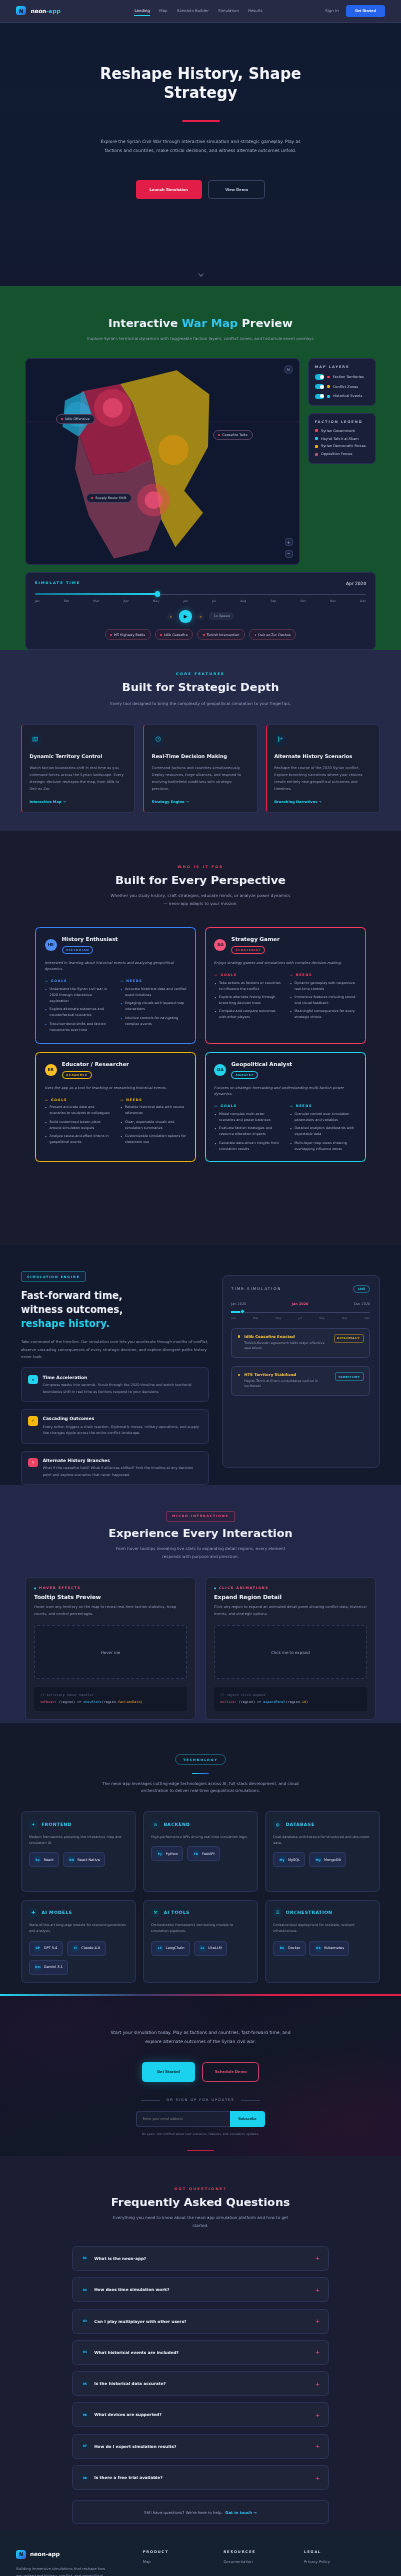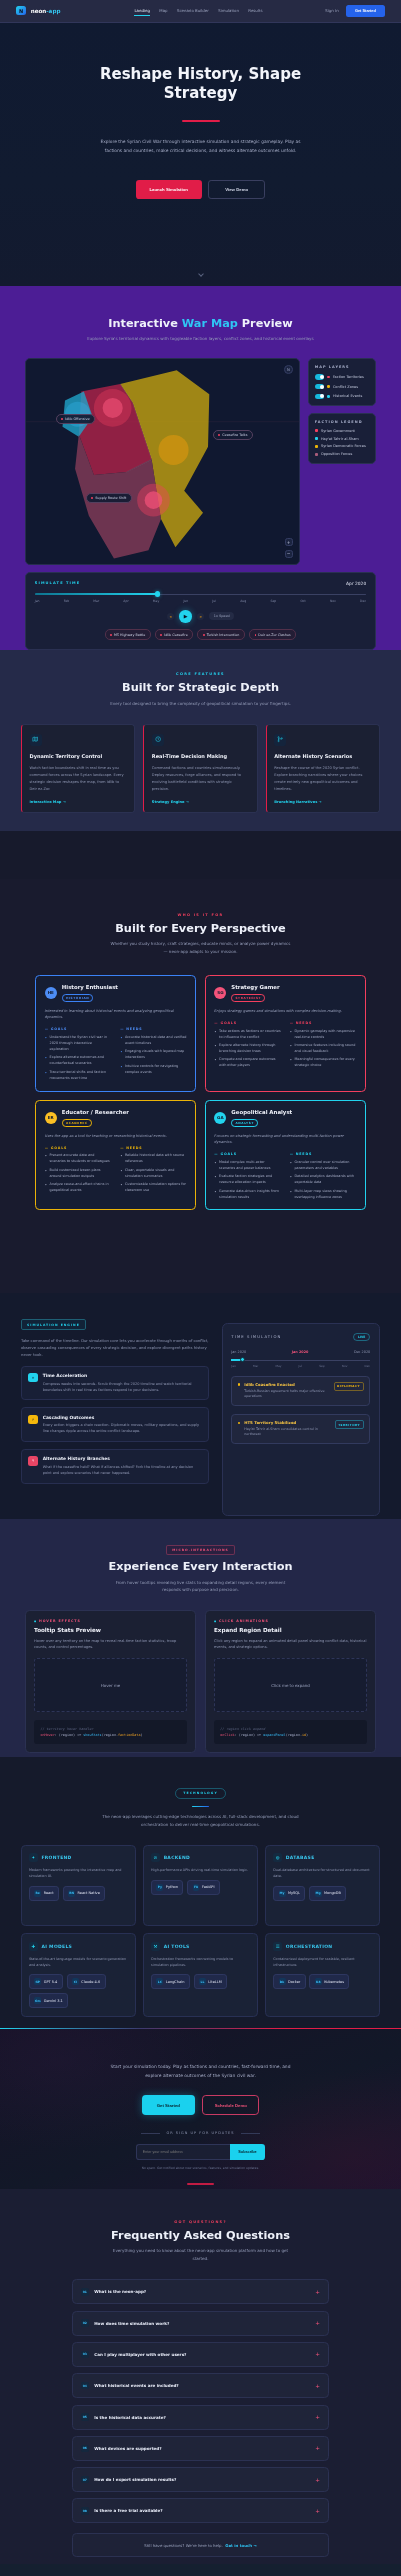--- a/index.html
+++ b/index.html
@@ -36,21 +36,21 @@
   .btn-demo { background:transparent; color:#d6dbeb; font-size:4.3px; font-weight:bold; padding:6.3px 16.3px;
     border-radius:3.1px; border:0.6px solid #3a3f60; }
   .hero-chevron { position:absolute; bottom:8.8px; left:50%; transform:translateX(-50%) rotate(45deg);
     width:4.4px; height:4.4px; border-right:0.9px solid #59627f; border-bottom:0.9px solid #59627f; }
   
   .eyebrow { font-size:3.5px; font-weight:bold; letter-spacing:1.3px; text-align:center; }
   .eyebrow.cyan { color:#22d3ee; } .eyebrow.pink { color:#f43f5e; }
   .sec-title { font-size:11.3px; font-weight:bold; color:#eef1fa; text-align:center; margin-top:5px; }
   .sec-sub { font-size:4.1px; line-height:1.9; color:#949cb8; text-align:center; max-width:182px; margin:5.6px auto 0; }
   
-  .map-sec { background:#4c1d95; min-height:320px; padding:26px 25px 0; }
+  .map-sec { background:#14532d; min-height:320px; padding:26px 25px 0; }
   .map-sec .sec-title span { color:#2fc4f4; }
   .map-wrap { display:flex; gap:7.5px; margin-top:15px; }
   .map-card { width:275px; height:207px; background:#101830; border:0.6px solid #262d4e; border-radius:5px; position:relative; overflow:hidden; }
   .map-card svg { position:absolute; inset:0; }
   .compass { position:absolute; top:6.3px; right:6.3px; width:8.8px; height:8.8px; border-radius:50%;
     background:#1b2440; border:0.6px solid #343d63; color:#97a0bf; font-size:3.8px; display:flex; align-items:center; justify-content:center; }
   .map-pill { position:absolute; background:#141c33ee; border:0.6px solid #54405f; border-radius:5px;
     font-size:3.4px; color:#c9cfe3; padding:1.9px 4.4px; display:flex; align-items:center; gap:1.9px; }
   .map-pill .dot { width:1.9px; height:1.9px; border-radius:50%; background:#f43f5e; }
   .zoom-btns { position:absolute; right:6.3px; bottom:6.3px; display:flex; flex-direction:column; gap:3.1px; }
@@ -90,21 +90,21 @@
   .feat-sec { background:#252a49; min-height:181px; padding:22.6px 21px 0; }
   .feat-grid { display:flex; gap:8.1px; margin-top:16.3px; }
   .feat-card { flex:1; background:#1b2033; border:0.6px solid #2b3152; border-left:1.3px solid #e11d48;
     border-radius:3.8px; padding:8.8px 7.5px 7.5px; display:flex; flex-direction:column; }
   .feat-icon { width:12px; height:12px; border-radius:3.1px; background:#14243c; color:#22d3ee;
     display:flex; align-items:center; justify-content:center; }
   .feat-card h3 { font-size:5px; color:#f0f2fa; margin-top:7.5px; }
   .feat-card p { font-size:3.6px; line-height:1.95; color:#8e96b2; margin-top:5.6px; }
   .feat-link { font-size:3.6px; color:#22d3ee; margin-top:7.5px; font-weight:bold; }
   
-  .per-sec { background:#191b2e; min-height:414px; padding:34px 35px 0;margin-top:48px; }
+  .per-sec { background:#191b2e; min-height:414px; padding:34px 35px 0; }
   .per-grid { display:grid; grid-template-columns:1fr 1fr; gap:8.1px; margin-top:19px; }
   .per-card { background:#161d33; border:0.6px solid #272e50; border-radius:4.4px; padding:8.1px 8.8px 8.8px; border-top:1.6px solid; }
   .per-head { display:flex; align-items:center; gap:5px; }
   .avatar { width:12px; height:12px; border-radius:50%; color:#10182b; font-size:4.1px; font-weight:bold;
     display:flex; align-items:center; justify-content:center; flex:none; }
   .per-name { font-size:5.4px; font-weight:bold; color:#f0f2fa; }
   .per-badge { display:inline-block; font-size:2.9px; font-weight:bold; letter-spacing:0.6px;
     border:0.6px solid; border-radius:3.8px; padding:0.9px 3.1px; margin-top:1.9px; }
   .per-quote { font-size:3.6px; font-style:italic; color:#9aa2bd; line-height:1.8; margin-top:6.3px; }
   .per-cols { display:flex; gap:8.8px; margin-top:6.3px; }
@@ -554,20 +554,25 @@
           </div>
       </div>
     </div>
 
   </div>
 </section>
 
 <section class="sim-sec">
   <div class="sim-left">
     <span class="sim-badge">SIMULATION ENGINE</span>
+    <div class="sim-title">
+      <div>Fast-forward time,</div>
+      <div>witness outcomes,</div>
+      <div class="accent">reshape history.</div>
+    </div>
     <p class="sim-desc">Take command of the timeline. Our simulation core lets you accelerate through months of conflict, observe cascading consequences of every strategic decision, and explore divergent paths history never took.</p>
 
     <div class="sim-feat">
       <div class="sf-icon i-cyan">»</div>
       <div>
           <h4>Time Acceleration</h4>
       <p>Compress weeks into seconds. Scrub through the 2020 timeline and watch territorial boundaries shift in real time as factions respond to your decisions.</p>
         </div>
     </div>
     <div class="sim-feat">

